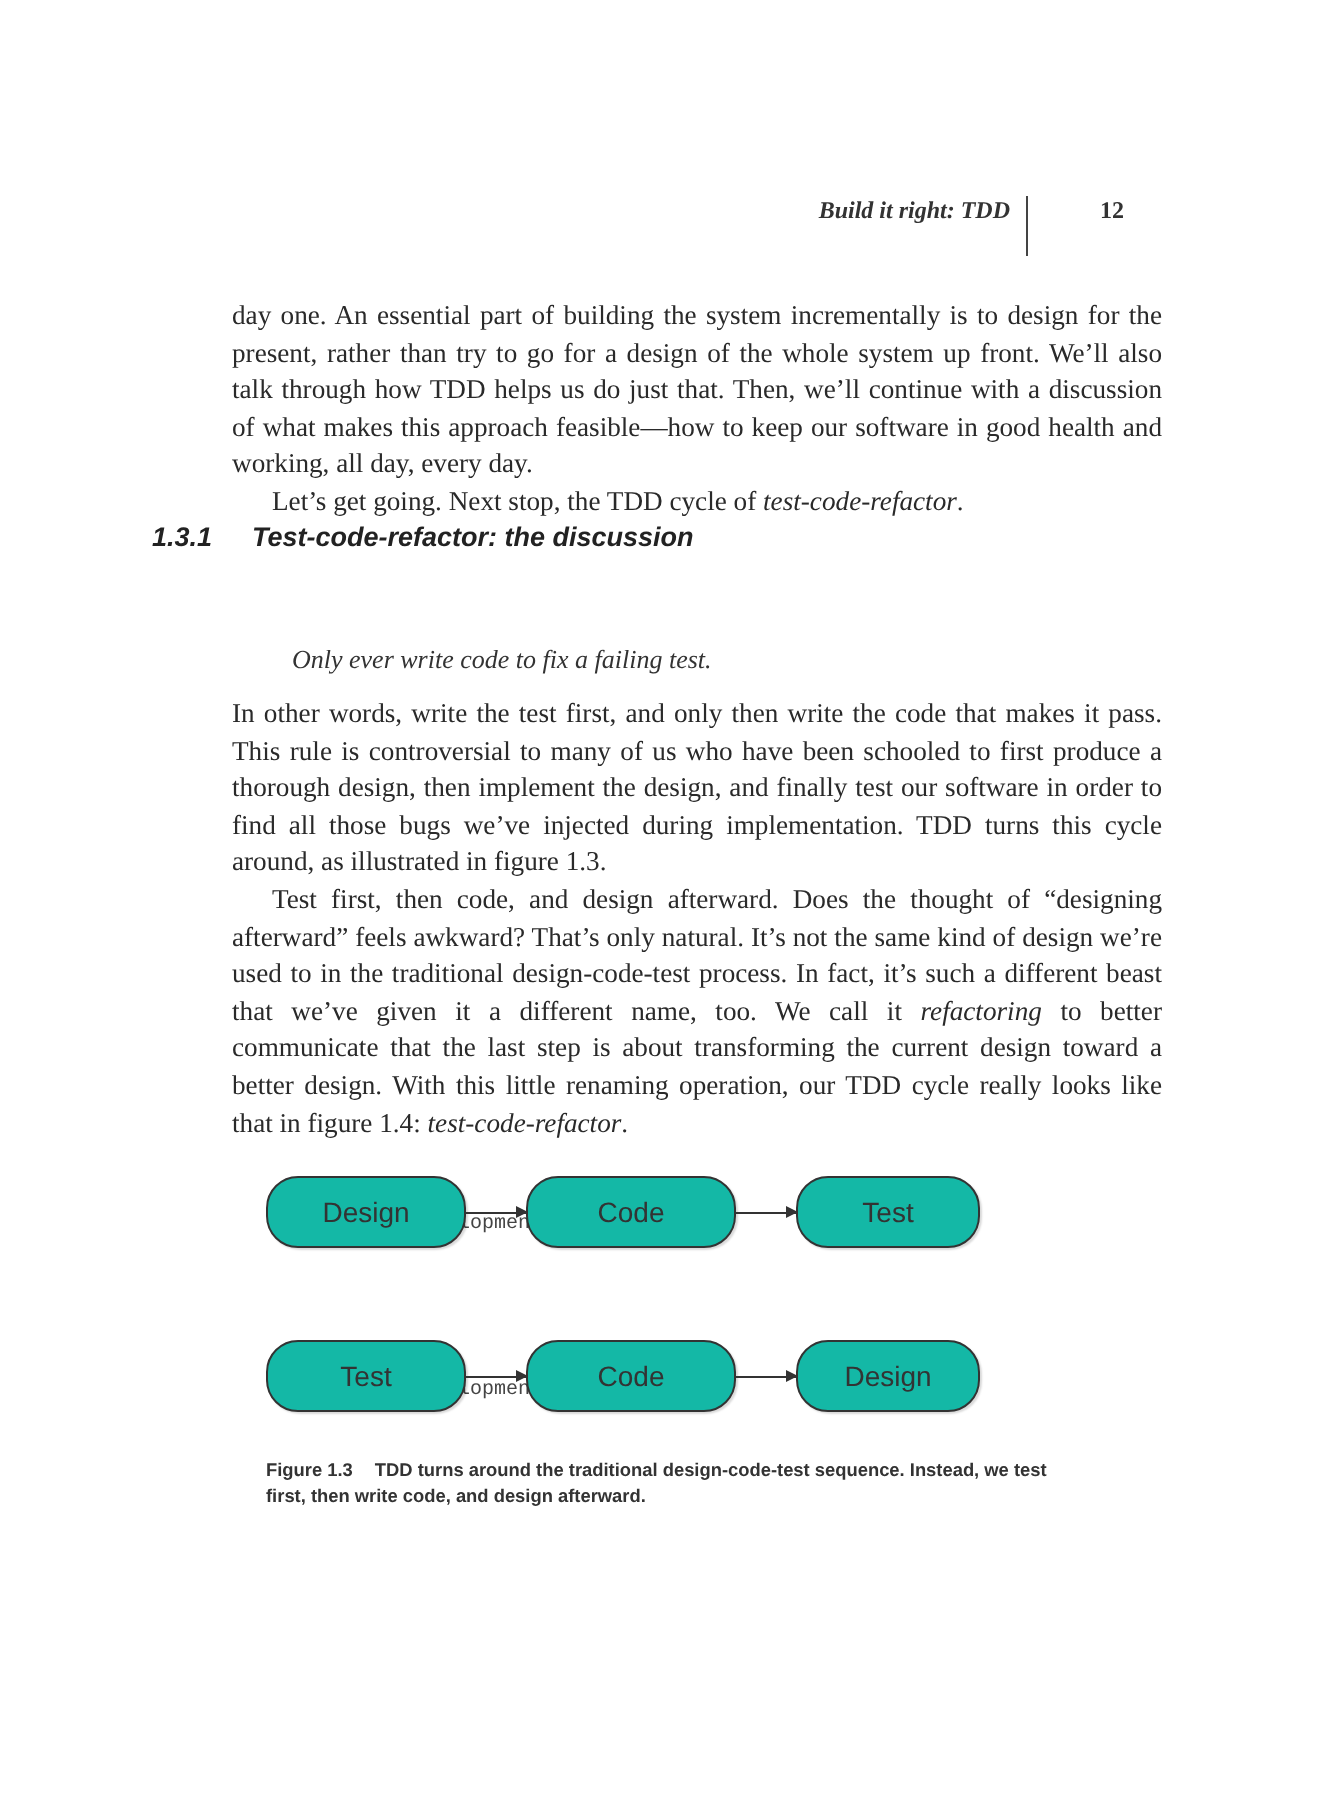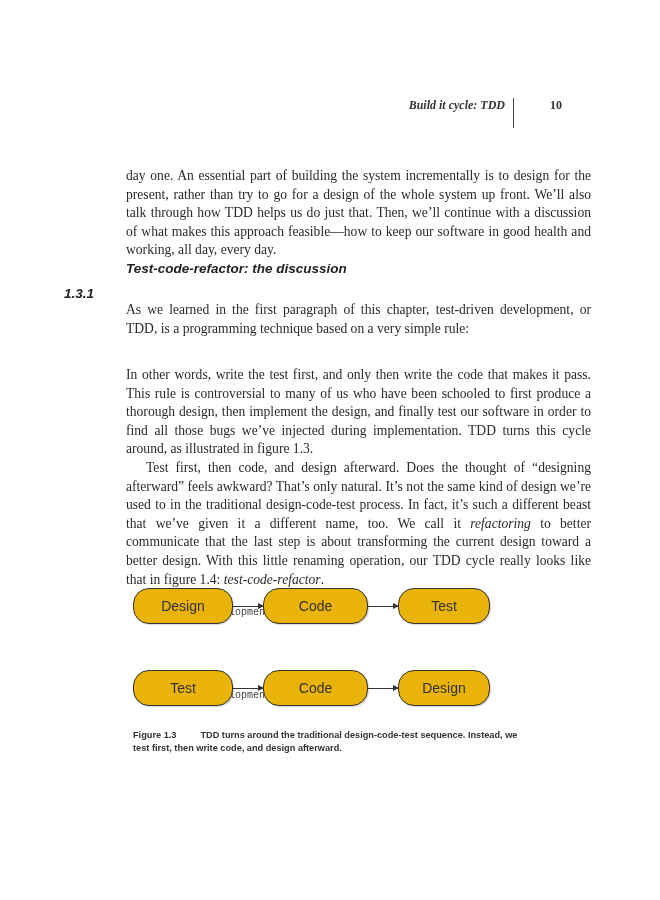--- a/index.html
+++ b/index.html
@@ -20,82 +20,81 @@
     font-size: 12px; color: #333; white-space: nowrap;
   }
   .rh-rule {
     position: absolute; left: 113px; top: 0px; width: 1px; height: 30px; background: #444;
   }
   .rh-page {
     position: absolute; left: 150px; top: 0px;
     font-family: "Liberation Serif", serif; font-weight: bold; font-size: 12px; color: #333;
   }
   .body-text {
-    position: absolute; left: 126px; width: 465px;
+    position: absolute; left: 116px; width: 465px;
     font-family: "Liberation Serif", serif; font-size: 13.6px; line-height: 18.6px;
-    color: #2a2a2a; text-align: justify; margin-top: 18px;
+    color: #2a2a2a; text-align: justify;
   }
   .p { margin: 0; }
   .indent { text-indent: 20px; }
   .it { font-style: italic; }
   .section-head {
     position: absolute; left: 64px; top: 261px; width: 540px;
     font-family: "Liberation Sans", sans-serif; font-style: italic; font-weight: bold;
     font-size: 13.5px; color: #222;
   }
-  .sec-num { position: absolute; left: 0; margin-top: 25px; }
+  .sec-num { position: absolute; left: 12px; }
   .sec-title { position: absolute; left: 62px; }
   .rule-quote {
     position: absolute; left: 146px; top: 322px;
     font-family: "Liberation Serif", serif; font-style: italic; font-size: 13px; color: #333;
   }
   .fig-label {
     position: absolute; font-family: Liberation Mono, monospace; font-size: 10px; color: #444; margin-top: 40px;
   }
   .node {
     position: absolute; height: 36px; border: 1.6px solid #333; border-radius: 16px;
-    background: #eab308; display: flex; align-items: center; justify-content: center;
+    background: #14b8a6; display: flex; align-items: center; justify-content: center;
     font-family: "Liberation Sans", sans-serif; font-size: 14px; color: #333; box-sizing: border-box;
     box-shadow: 1px 1px 1px rgba(0,0,0,0.15);
   }
   .arrow { position: absolute; height: 1px; background: #333; }
   .arrow::after {
     content: ""; position: absolute; right: -1px; top: -3px;
     border-left: 6px solid #333; border-top: 3.5px solid transparent; border-bottom: 3.5px solid transparent;
   }
   .caption {
     position: absolute; left: 133px; top: 729px; width: 400px;
     font-family: "Liberation Sans", sans-serif; font-weight: bold; font-size: 9.2px; line-height: 13px; color: #333;
   }
-  .cap-num { margin-right: 24px; text-align: center; }
+  .cap-num { margin-right: 11px; text-align: center; }
 </style>
 </head>
 <body>
 
 <div class="page">
 
   <div class="running-head">
-    <span class="rh-title">Build it cycle: TDD</span>
+    <span class="rh-title">Build it right: TDD</span>
     <span class="rh-rule"></span>
-    <span class="rh-page">10</span>
+    <span class="rh-page">12</span>
   </div>
 
   <div class="body-text" style="top:149px;">
     <p class="p">day one. An essential part of building the system incrementally is to design for the present, rather than try to go for a design of the whole system up front. We’ll also talk through how TDD helps us do just that. Then, we’ll continue with a discussion of what makes this approach feasible—how to keep our software in good health and working, all day, every day.</p>
+    <p class="p indent"><span>Let’s get going. Next stop, the TDD cycle of </span><span class="it">test-code-refactor</span><span>.</span></p>
   </div>
 
   <div class="section-head">
     <span class="sec-num">1.3.1</span>
     <span class="sec-title">Test-code-refactor: the discussion</span>
   </div>
 
-  <div class="body-text" style="top:283px;">
-    <p class="p">As we learned in the first paragraph of this chapter, test-driven development, or TDD, is a programming technique based on a very simple rule:</p>
-  </div>
 
+  <div class="rule-quote">Only ever write code to fix a failing test.</div>
 
   <div class="body-text" style="top:348px;">
     <p class="p">In other words, write the test first, and only then write the code that makes it pass. This rule is controversial to many of us who have been schooled to first produce a thorough design, then implement the design, and finally test our software in order to find all those bugs we’ve injected during implementation. TDD turns this cycle around, as illustrated in figure 1.3.</p>
     <p class="p indent"><span>Test first, then code, and design afterward. Does the thought of “designing afterward” feels awkward? That’s only natural. It’s not the same kind of design we’re used to in the traditional design-code-test process. In fact, it’s such a different beast that we’ve given it a different name, too. We call it </span><span class="it">refactoring</span><span> to better communicate that the last step is about transforming the current design toward a better design. With this little renaming operation, our TDD cycle really looks like that in figure 1.4: </span><span class="it">test-code-refactor</span><span>.</span></p>
   </div>
 
   <div>
     <div class="fig-label" style="left:133px; top:567px;">Traditional development cycle</div>
     <div class="node" style="left:133px; top:588px; width:100px;">Design</div>
     <div class="arrow" style="left:233px; top:606px; width:30px;"></div>

